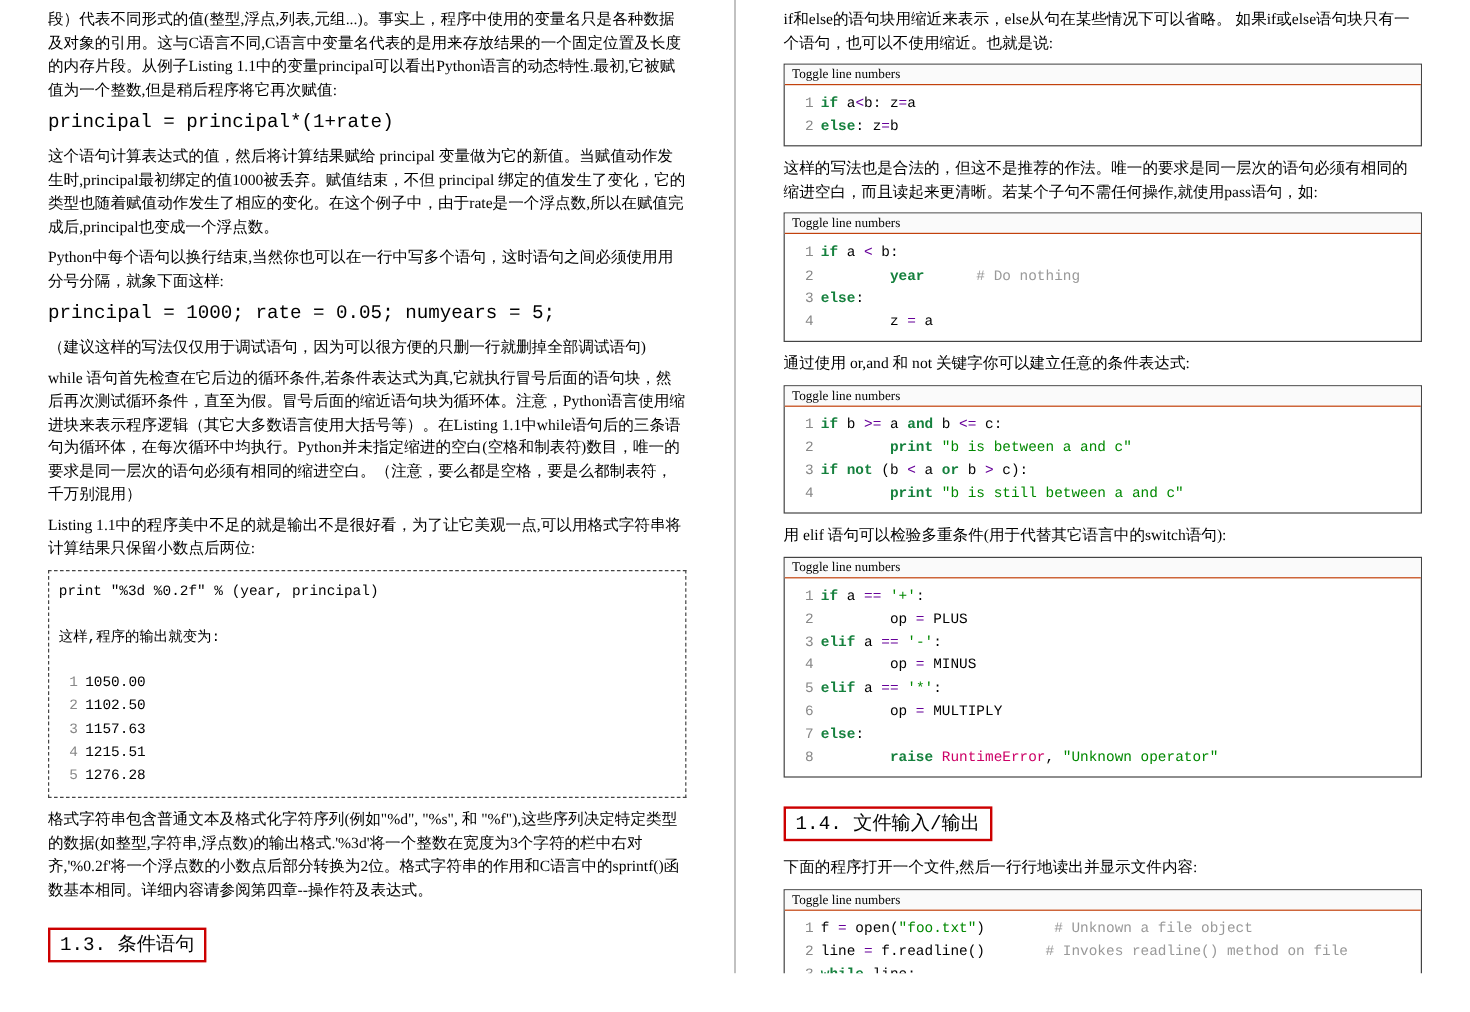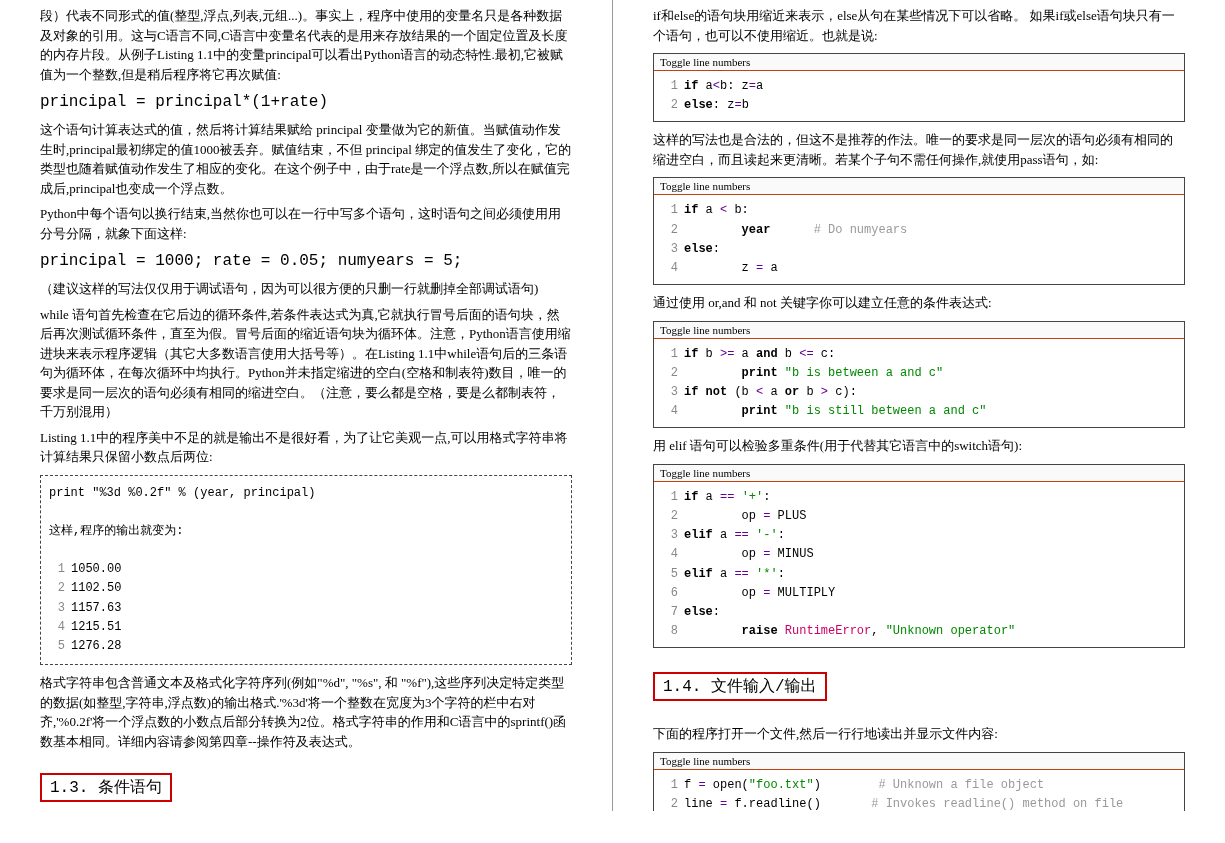--- a/index.html
+++ b/index.html
@@ -1,28 +1,28 @@
 <!DOCTYPE html>
 <html><head>
 <meta charset="utf-8">
 <style>
 body{margin:0;font-family:"Times New Roman",serif;font-size:13px;background:#fff;color:#000;display:flex}
 .page{width:612px;height:811px;padding:0 40px;box-sizing:border-box;overflow:hidden}
 .sep{width:1px;background:#999}
 p{margin:6px 0;line-height:1.5}
 .mono{font-family:"Courier New",monospace;font-size:16px}
-h2{font-family:"Courier New",monospace;font-size:16px;font-weight:normal;border:2px solid #c00;display:inline-block;padding:2px 8px;margin:16px 0 17px}
+h2{font-family:"Courier New",monospace;font-size:16px;font-weight:normal;border:2px solid #c00;display:inline-block;padding:2px 8px;margin:16px 0 6px}
 .cbox{border:1px solid #444;margin:8px 0}
 .dbox{border:1px dashed #444;margin:8px 0;padding:8px}
 .cbox .tog{font-size:11px;border-bottom:1px solid #c2410c;padding:2px 6px;background:#fafafa;cursor:pointer}
 .cbox pre{margin:0;padding:6px 8px;font-family:"Courier New",monospace;font-size:12px;line-height:1.6}
 .dbox pre{margin:0;font-family:"Courier New",monospace;font-size:12px;line-height:1.6}
 .ln{color:#888;display:inline-block;width:16px;text-align:right;margin-right:6px}
 .cm{color:#999}
-.kw{color:#000000;font-weight:bold}
+.kw{color:#15803d;font-weight:bold}
 .op{color:#609}
 .st{color:#080}
 .id{color:#c06}
 </style>
 </head>
 <body>
 
 <div class="page">
 <p>段）代表不同形式的值(整型,浮点,列表,元组...)。事实上，程序中使用的变量名只是各种数据及对象的引用。这与C语言不同,C语言中变量名代表的是用来存放结果的一个固定位置及长度的内存片段。从例子Listing 1.1中的变量principal可以看出Python语言的动态特性.最初,它被赋值为一个整数,但是稍后程序将它再次赋值:</p>
 <p class="mono">principal = principal*(1+rate)</p>
@@ -65,21 +65,21 @@
 <div class="tog">Toggle line numbers</div>
 <pre><span class="ln">1</span><span class="kw">if</span> a<span class="op">&lt;</span>b: z<span class="op">=</span>a
 <span class="ln">2</span><span class="kw">else</span>: z<span class="op">=</span>b</pre>
 </div>
 
 <p>这样的写法也是合法的，但这不是推荐的作法。唯一的要求是同一层次的语句必须有相同的缩进空白，而且读起来更清晰。若某个子句不需任何操作,就使用pass语句，如:</p>
 
 <div class="cbox">
 <div class="tog">Toggle line numbers</div>
 <pre><span class="ln">1</span><span class="kw">if</span> a <span class="op">&lt;</span> b:
-<span class="ln">2</span>        <span class="kw">year</span>      <span class="cm"># Do numyears</span>
+<span class="ln">2</span>        <span class="kw">year</span>      <span class="cm"># Do nothing</span>
 <span class="ln">3</span><span class="kw">else</span>:
 <span class="ln">4</span>        z <span class="op">=</span> a</pre>
 </div>
 
 <p>通过使用 or,and 和 not 关键字你可以建立任意的条件表达式:</p>
 
 <div class="cbox">
 <div class="tog">Toggle line numbers</div>
 <pre><span class="ln">1</span><span class="kw">if</span> b <span class="op">&gt;=</span> a <span class="kw">and</span> b <span class="op">&lt;=</span> c:
 <span class="ln">2</span>        <span class="kw">print</span> <span class="st">"b is between a and c"</span>

